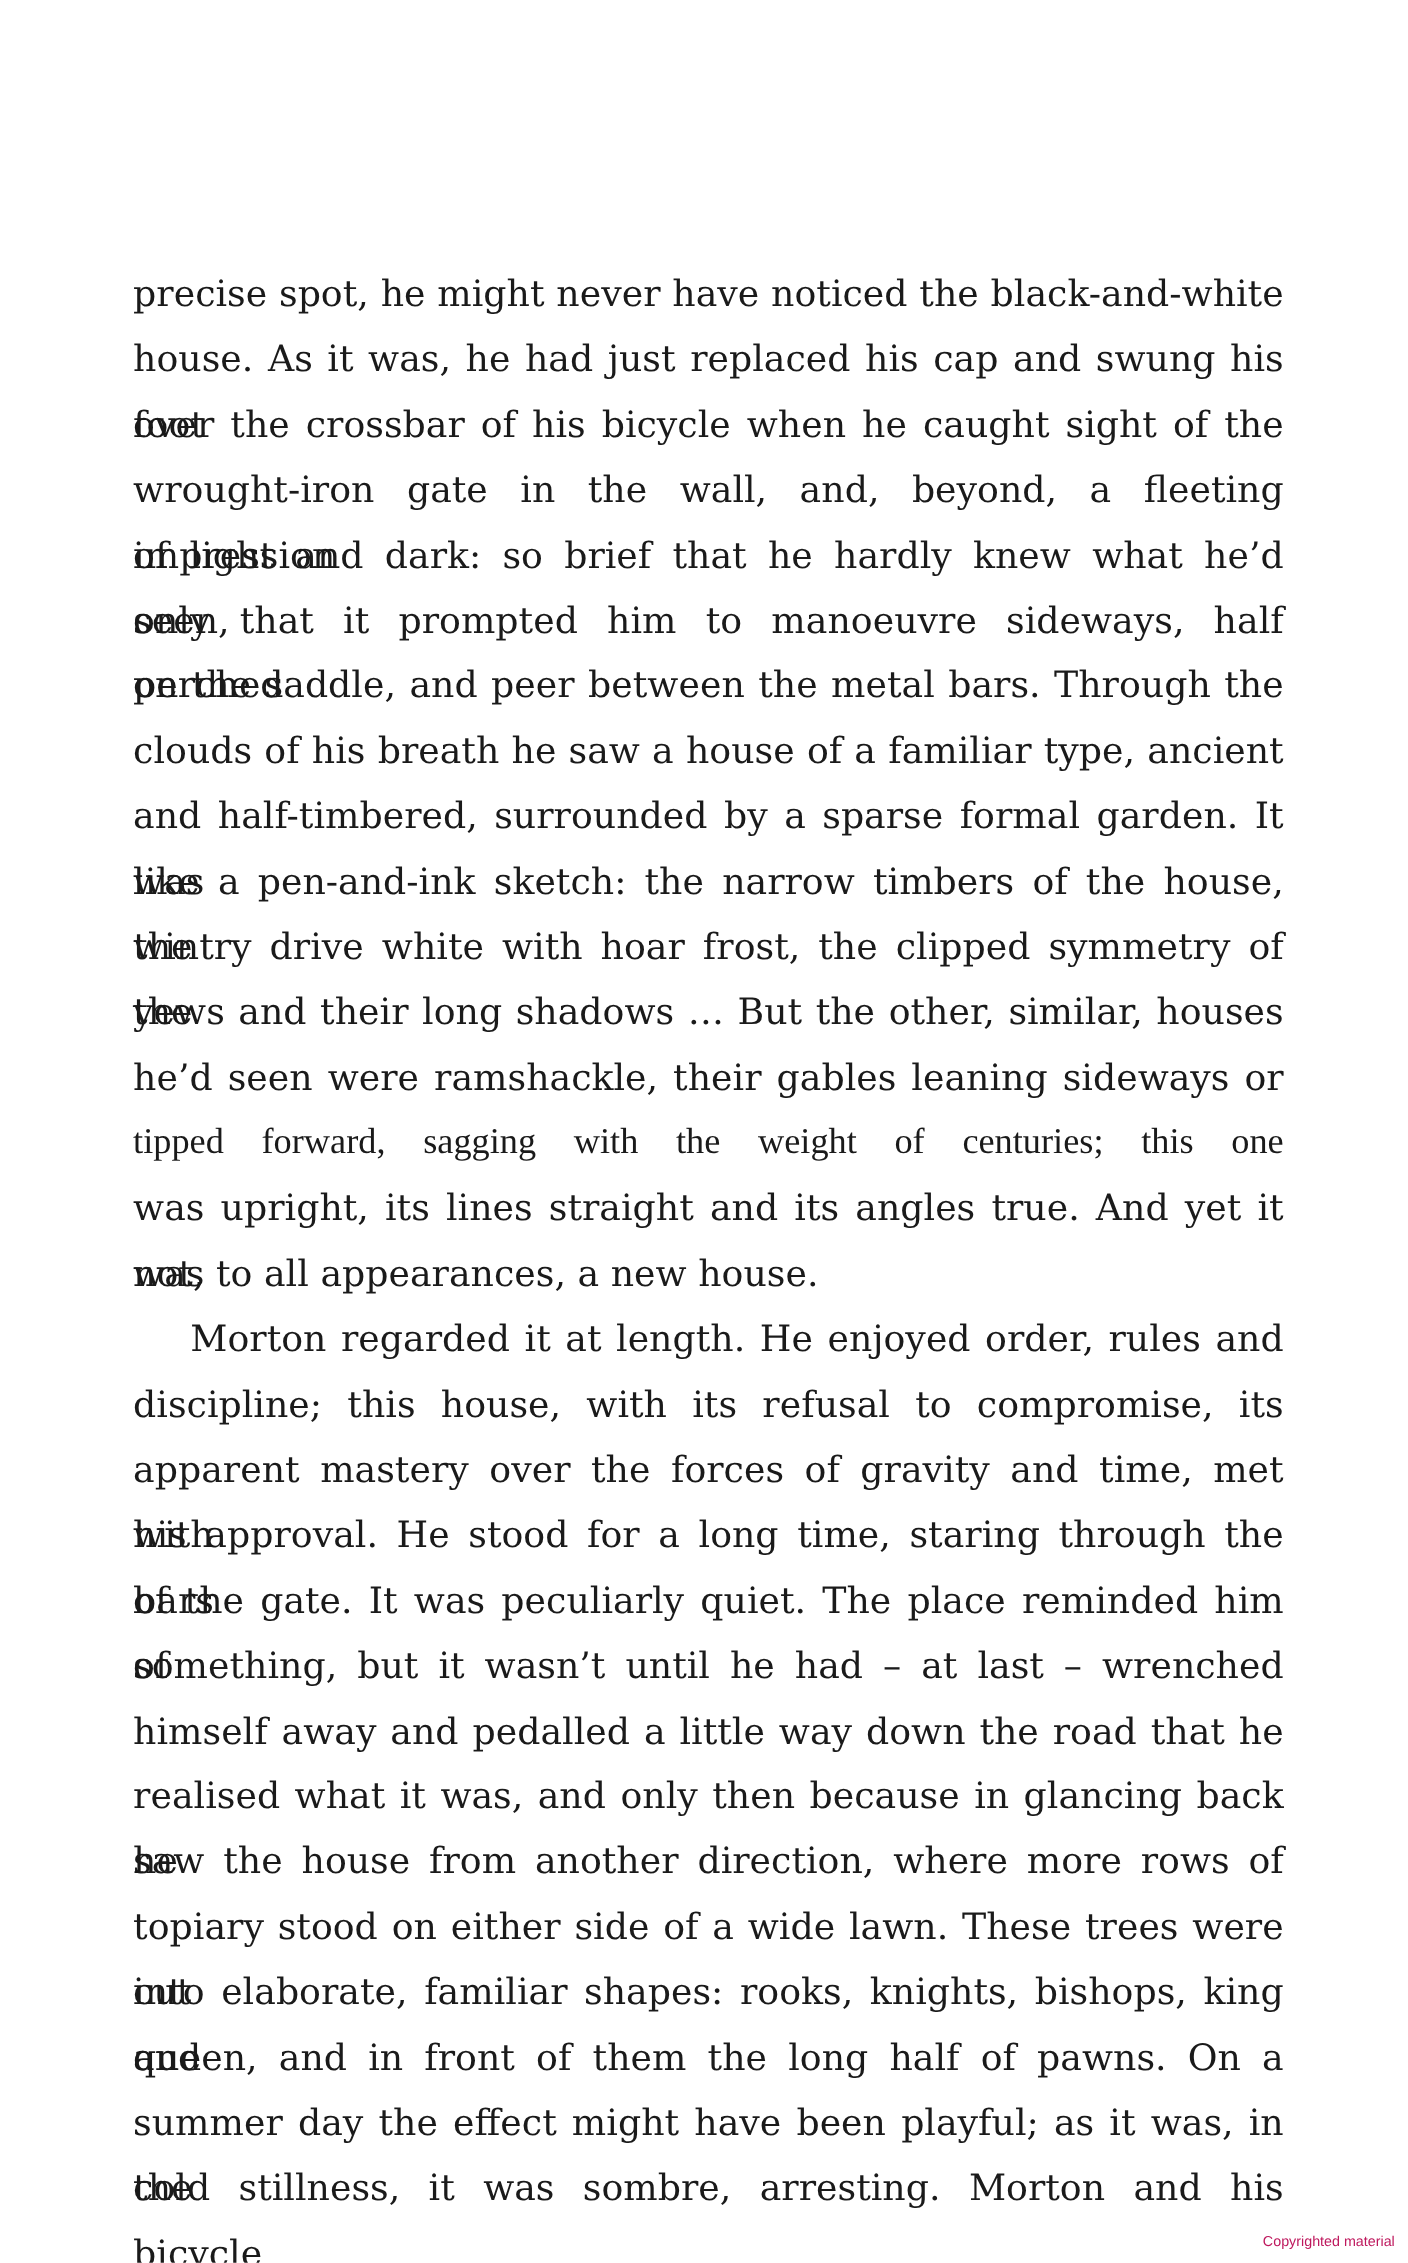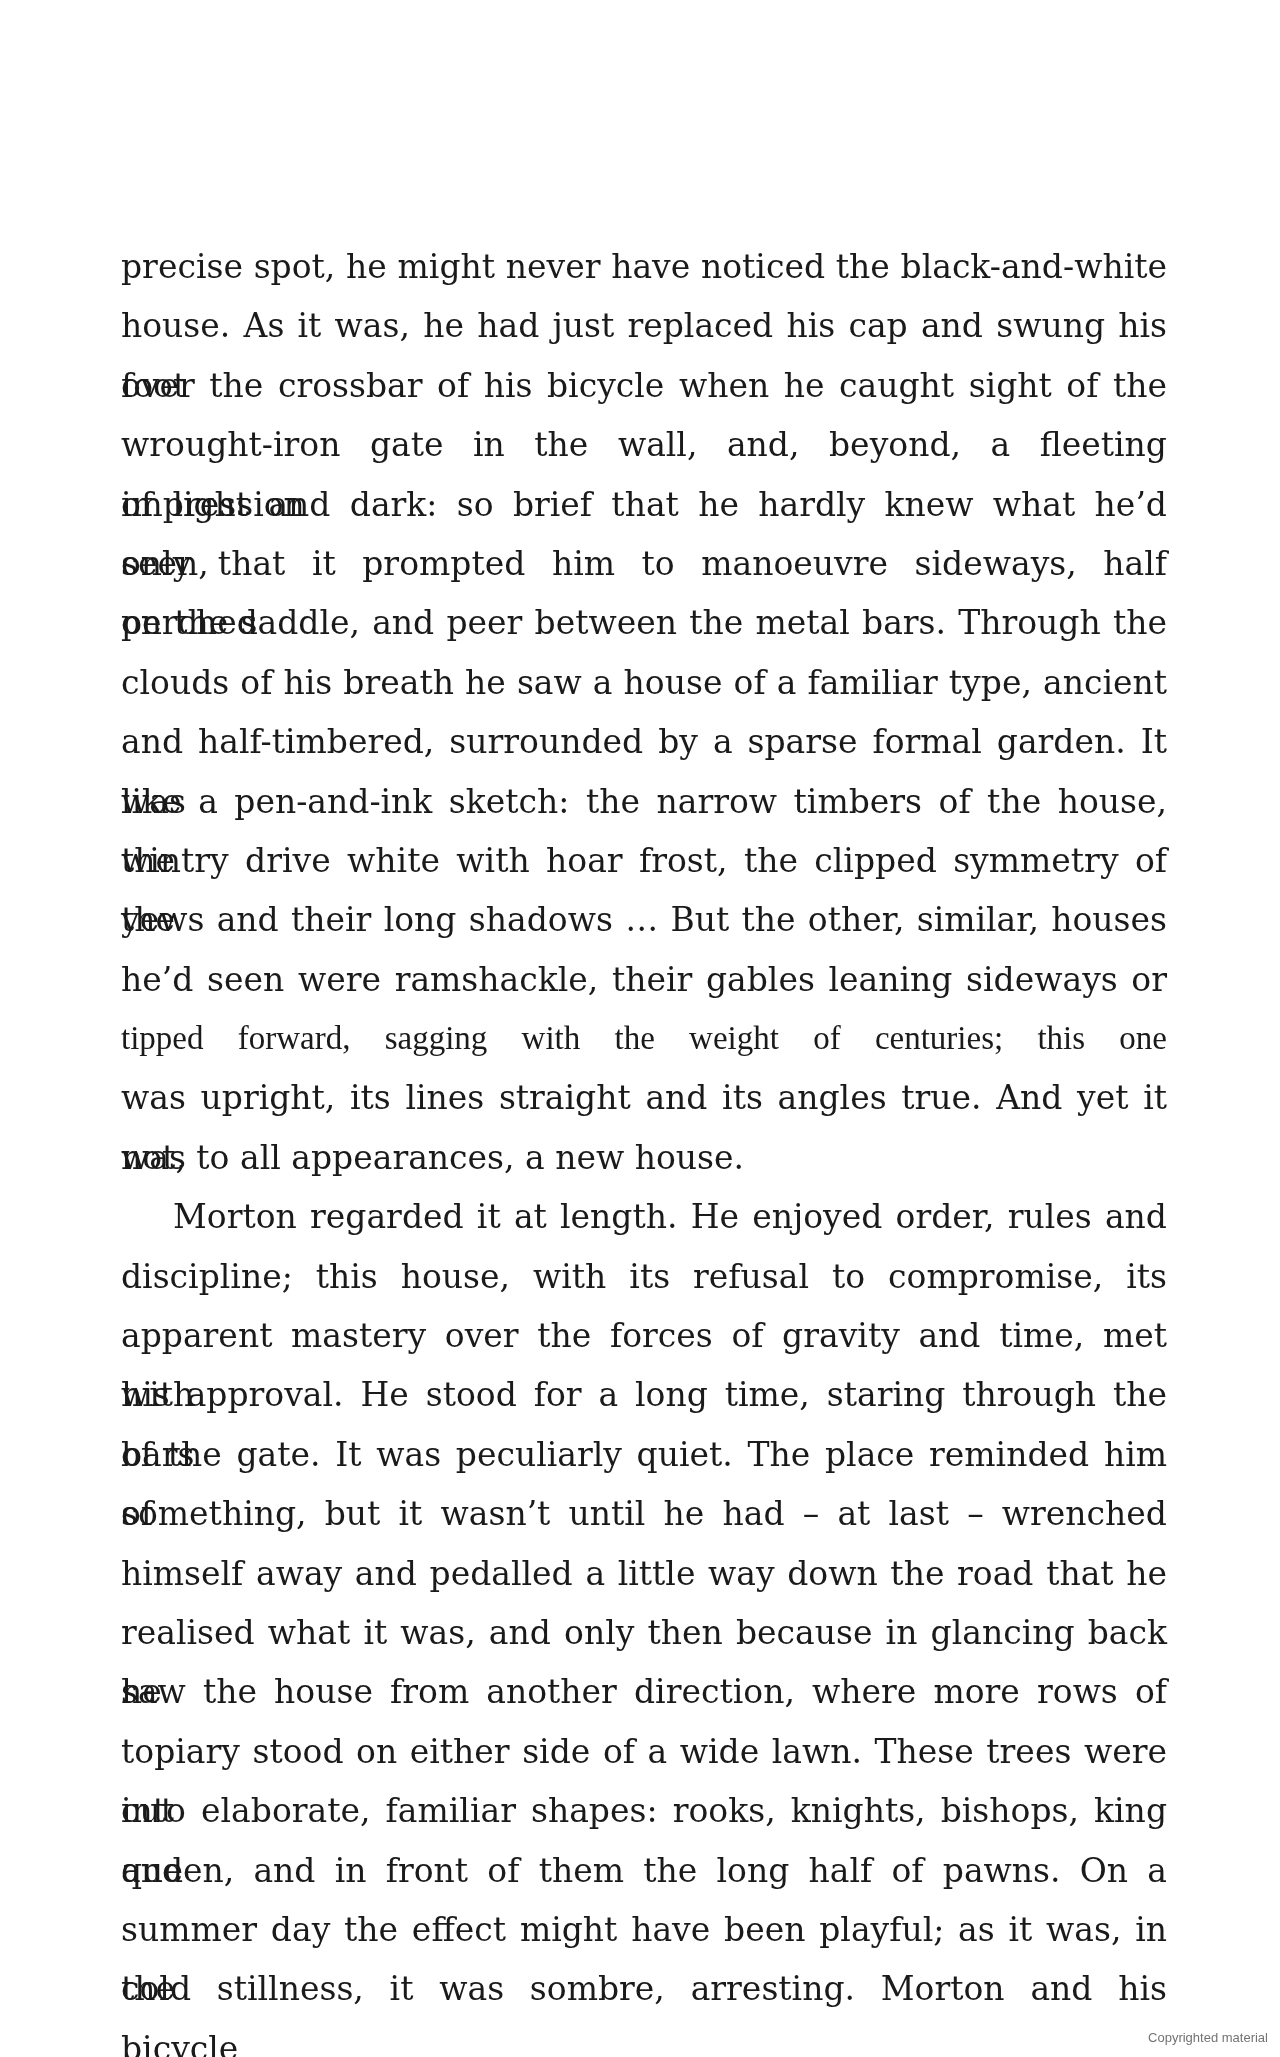--- a/index.html
+++ b/index.html
@@ -23,21 +23,21 @@
     overflow: visible;
   }
   .line.last { text-align-last: left; }
   .line.indent { padding-left: 52px; }
   .copyright {
     position: absolute;
     right: 12px;
     bottom: 12px;
     font-family: "Liberation Sans", sans-serif;
     font-size: 13px;
-    color: #737373;
+    color: #be185d;
   }
 </style>
 </head>
 <body>
 
 <div class="page-text">
 
   <div>
     <span class="line" style="white-space: normal;">precise spot, he might never have noticed the black-and-white</span>
     <span class="line" style="white-space: normal;">house. As it was, he had just replaced his cap and swung his foot</span>

